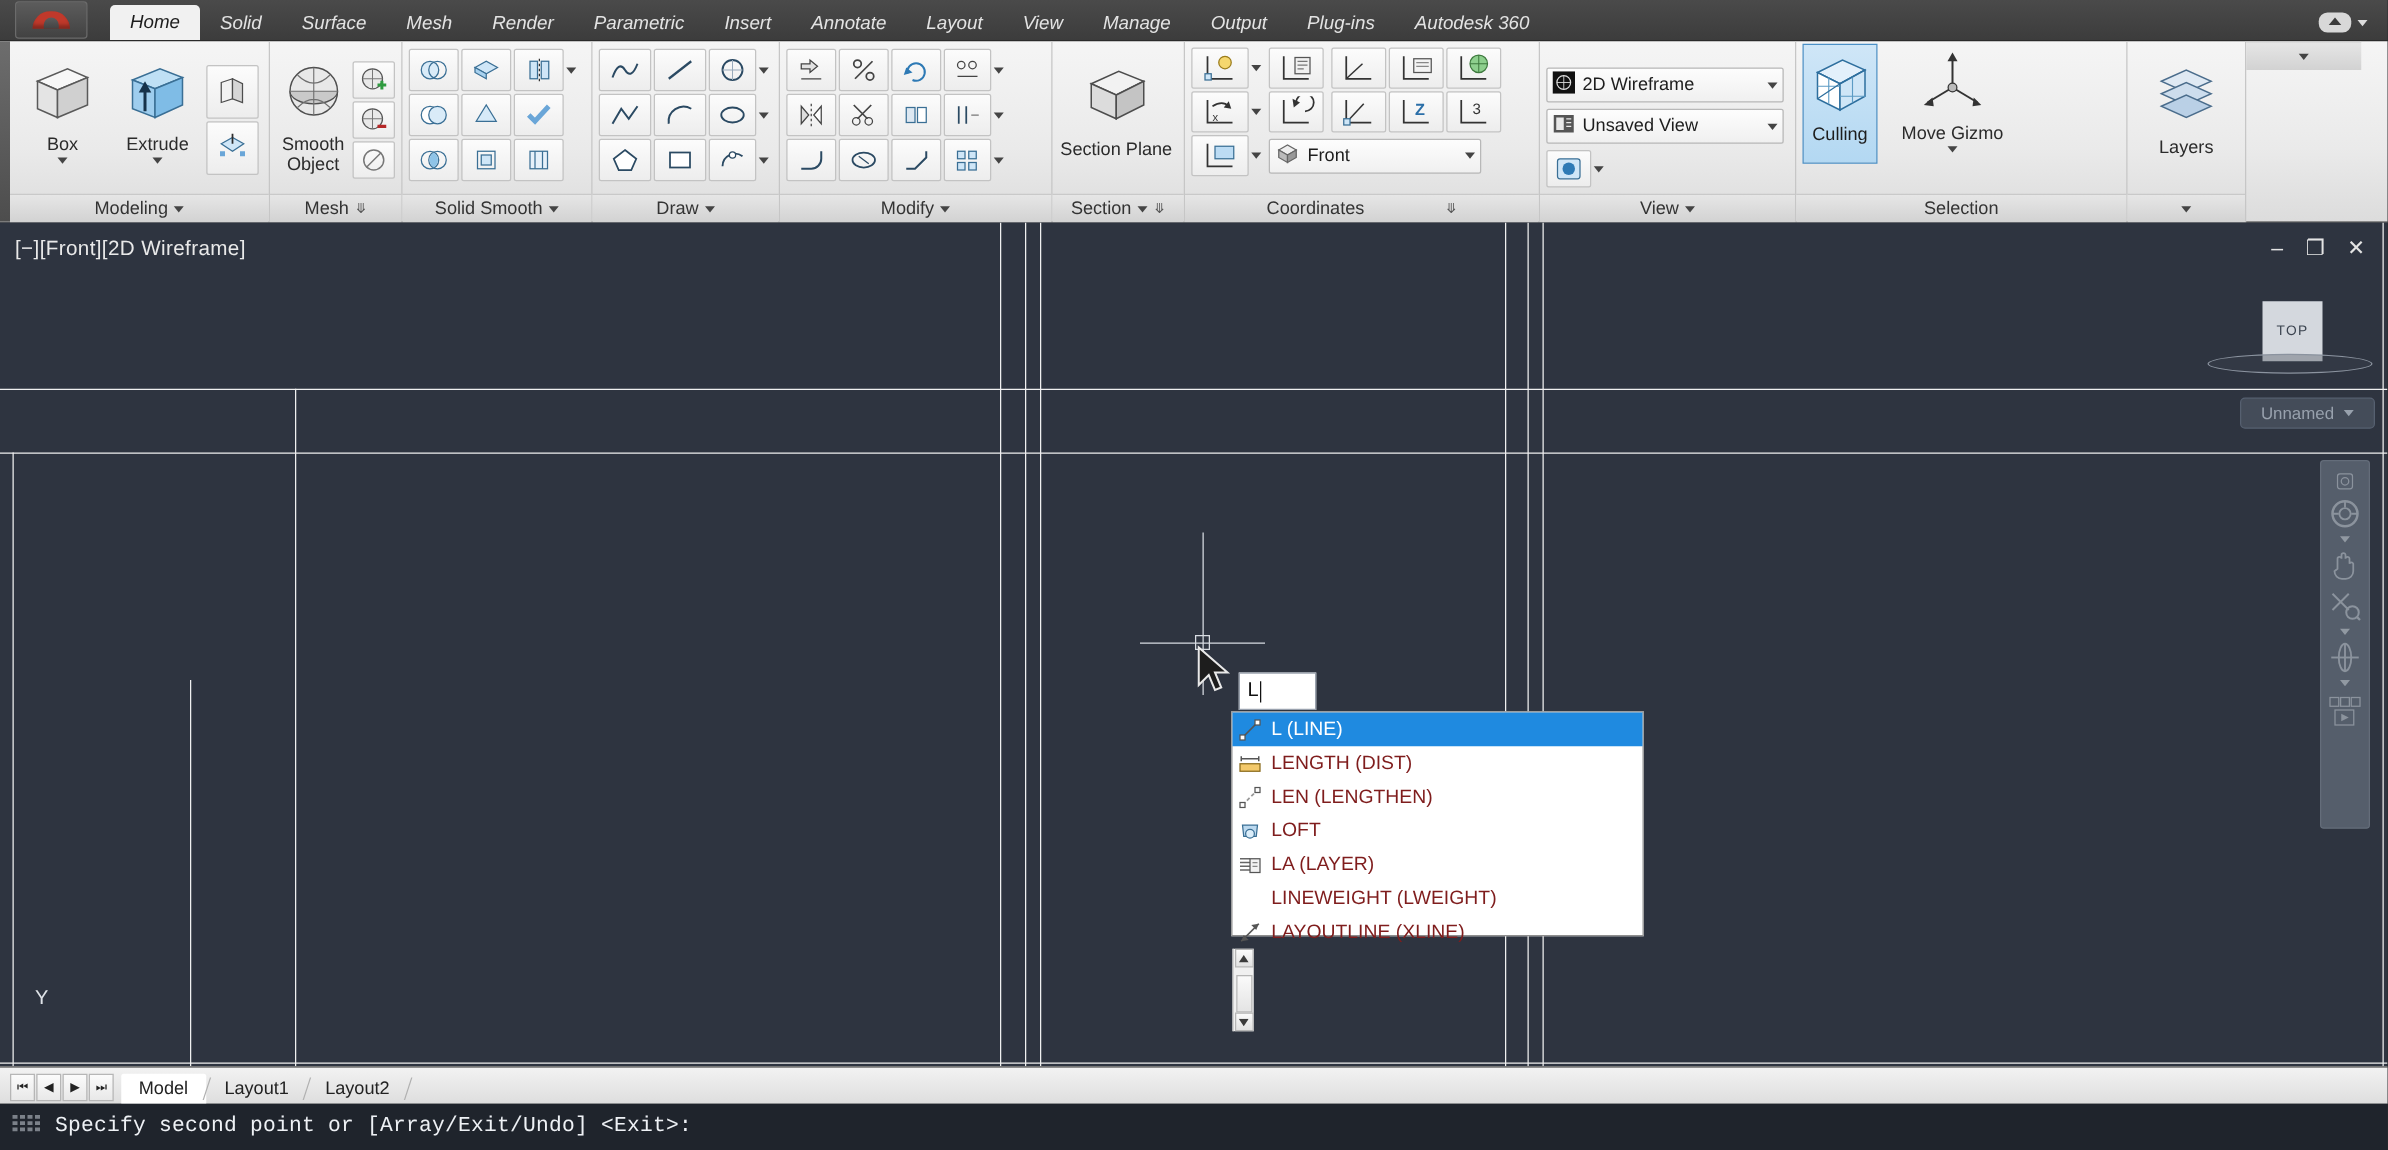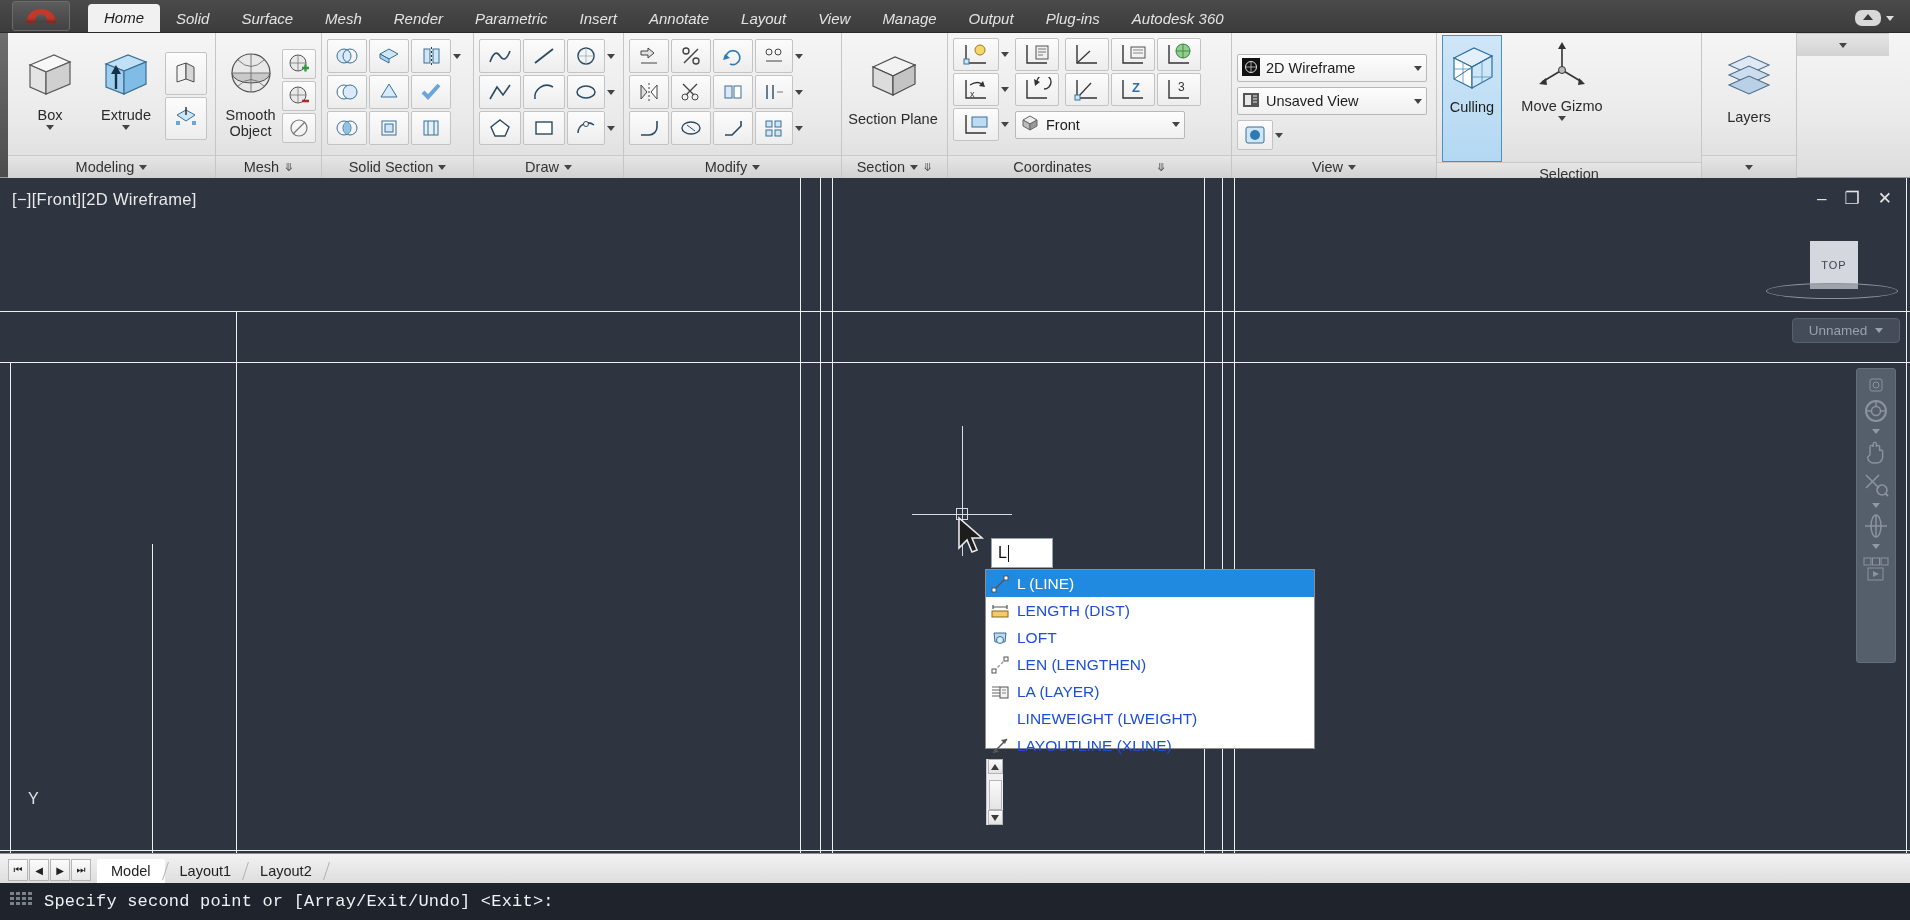--- a/index.html
+++ b/index.html
@@ -112,21 +112,21 @@
   .dropfield {
     height: 28px; width: 185px;
     border: 1px solid #b8b8b8; border-radius: 2px;
     background: linear-gradient(#fdfdfd,#f0f0f0);
     display: flex; align-items: center; gap: 6px; padding: 0 4px;
     font-size: 14.5px; color: #1d1d1d;
   }
   .dropfield .txt { flex: 1; white-space: nowrap; overflow: hidden; }
 
   .togglebtn {
-    width: 60px; height: 127px;
+    width: 60px; height: 96px;
     background: linear-gradient(#cfe6f7,#b3d8f2);
     border: 1px solid #4b90c6;
     display: flex; flex-direction: column; align-items: center; justify-content: flex-start;
     padding-top: 6px; font-size: 14.5px; color: #1d1d1d;
   }
 
   
   .canvas {
     position: absolute; top: 178px; left: 0;
     width: 1910px; height: 675px;
@@ -191,21 +191,21 @@
     position: absolute;
     width: 330px; height: 180px;
     background: #ffffff;
     border: 1px solid #8e8e8e;
     display: flex;
     flex-direction: column;
   }
   .aclist { flex: 1; display: flex; flex-direction: column; }
   .acrow {
     height: 27px; display: flex; align-items: center; gap: 7px;
-    padding-left: 4px; font-size: 15.5px; color: #1d4ed8;
+    padding-left: 4px; font-size: 15.5px; color: #7f1d1d;
     white-space: nowrap;
   }
   .acrow.sel { background: #1f8ae0; color: #ffffff; }
   .acicon { width: 20px; height: 20px; flex: none; display:flex; align-items:center; justify-content:center; }
   .acscroll {
     width: 17px; background: #f0f0f0; border-left: 1px solid #c8c8c8;
     display: flex; flex-direction: column; align-items: center;
   }
   .acarr { width: 15px; height: 15px; background: linear-gradient(#fafafa,#e2e2e2); border:1px solid #b5b5b5; display:flex;align-items:center;justify-content:center;}
   .acthumb { width: 13px; height: 30px; background: linear-gradient(#fafafa,#e4e4e4); border:1px solid #b5b5b5; margin-top: 6px; }
@@ -431,21 +431,21 @@
         </div>
         <div class="smbtn" style="width:40px;height:34px">
           <svg width="24" height="22" viewBox="0 0 24 22">
               <rect x="5" y="4" width="14" height="14" fill="#e6f1fa" stroke="#3a6f95"></rect>
               <path d="M9 4 v14 M15 4 v14" stroke="#3a6f95"></path>
             </svg>
         </div>
       </div>
     </div>
     <div class="panel-label">
-      <span>Solid Section</span>
+      <span>Solid Smooth</span>
       <span class="lbl-tri"></span>
     </div>
   </div>
 
   <div class="panel" style="width:150px">
     <div class="panel-body" style="align-items:flex-start;padding-top:6px">
       <div class="col3">
         <div class="smbtn" style="width:42px;height:34px">
           <svg width="26" height="22" viewBox="0 0 26 22">
               <path d="M3 17 Q8 3 13 11 T23 6" fill="none" stroke="#2b4a63" stroke-width="1.6"></path>
@@ -951,35 +951,35 @@
             <svg width="18" height="18" viewBox="0 0 18 18">
               <rect x="1" y="9" width="16" height="6" fill="#f3c96b" stroke="#8a6a1b"></rect>
               <path d="M2 5 h14 M2 3 v4 M16 3 v4" stroke="#555" stroke-width="1.2"></path>
             </svg>
           </span>
           <span>LENGTH (DIST)</span>
         </div>
         <div class="acrow">
           <span class="acicon">
             <svg width="18" height="18" viewBox="0 0 18 18">
-              <path d="M3 4 h12 l-1 9 h-10z" fill="#bcd9ef" stroke="#3a6f95"></path>
-              <circle cx="9" cy="11" r="3.5" fill="#dceefa" stroke="#3a6f95"></circle>
+              <line x1="3" y1="15" x2="15" y2="3" stroke="#999" stroke-width="1.4" stroke-dasharray="3 2"></line>
+              <rect x="1" y="13" width="4" height="4" fill="#fff" stroke="#555"></rect>
+              <rect x="13" y="1" width="4" height="4" fill="#fff" stroke="#555"></rect>
             </svg>
           </span>
-          <span>LOFT</span>
+          <span>LEN (LENGTHEN)</span>
         </div>
         <div class="acrow">
           <span class="acicon">
             <svg width="18" height="18" viewBox="0 0 18 18">
-              <line x1="3" y1="15" x2="15" y2="3" stroke="#999" stroke-width="1.4" stroke-dasharray="3 2"></line>
-              <rect x="1" y="13" width="4" height="4" fill="#fff" stroke="#555"></rect>
-              <rect x="13" y="1" width="4" height="4" fill="#fff" stroke="#555"></rect>
+              <path d="M3 4 h12 l-1 9 h-10z" fill="#bcd9ef" stroke="#3a6f95"></path>
+              <circle cx="9" cy="11" r="3.5" fill="#dceefa" stroke="#3a6f95"></circle>
             </svg>
           </span>
-          <span>LEN (LENGTHEN)</span>
+          <span>LOFT</span>
         </div>
         <div class="acrow">
           <span class="acicon">
             <svg width="18" height="18" viewBox="0 0 18 18">
               <path d="M1 4 h8 M1 7 h8 M1 10 h8 M1 13 h8" stroke="#666" stroke-width="1.2"></path>
               <rect x="9" y="4" width="8" height="11" fill="#f2f2f2" stroke="#555"></rect>
               <path d="M11 7 h4 M11 10 h4" stroke="#888"></path>
             </svg>
           </span>
           <span>LA (LAYER)</span>

